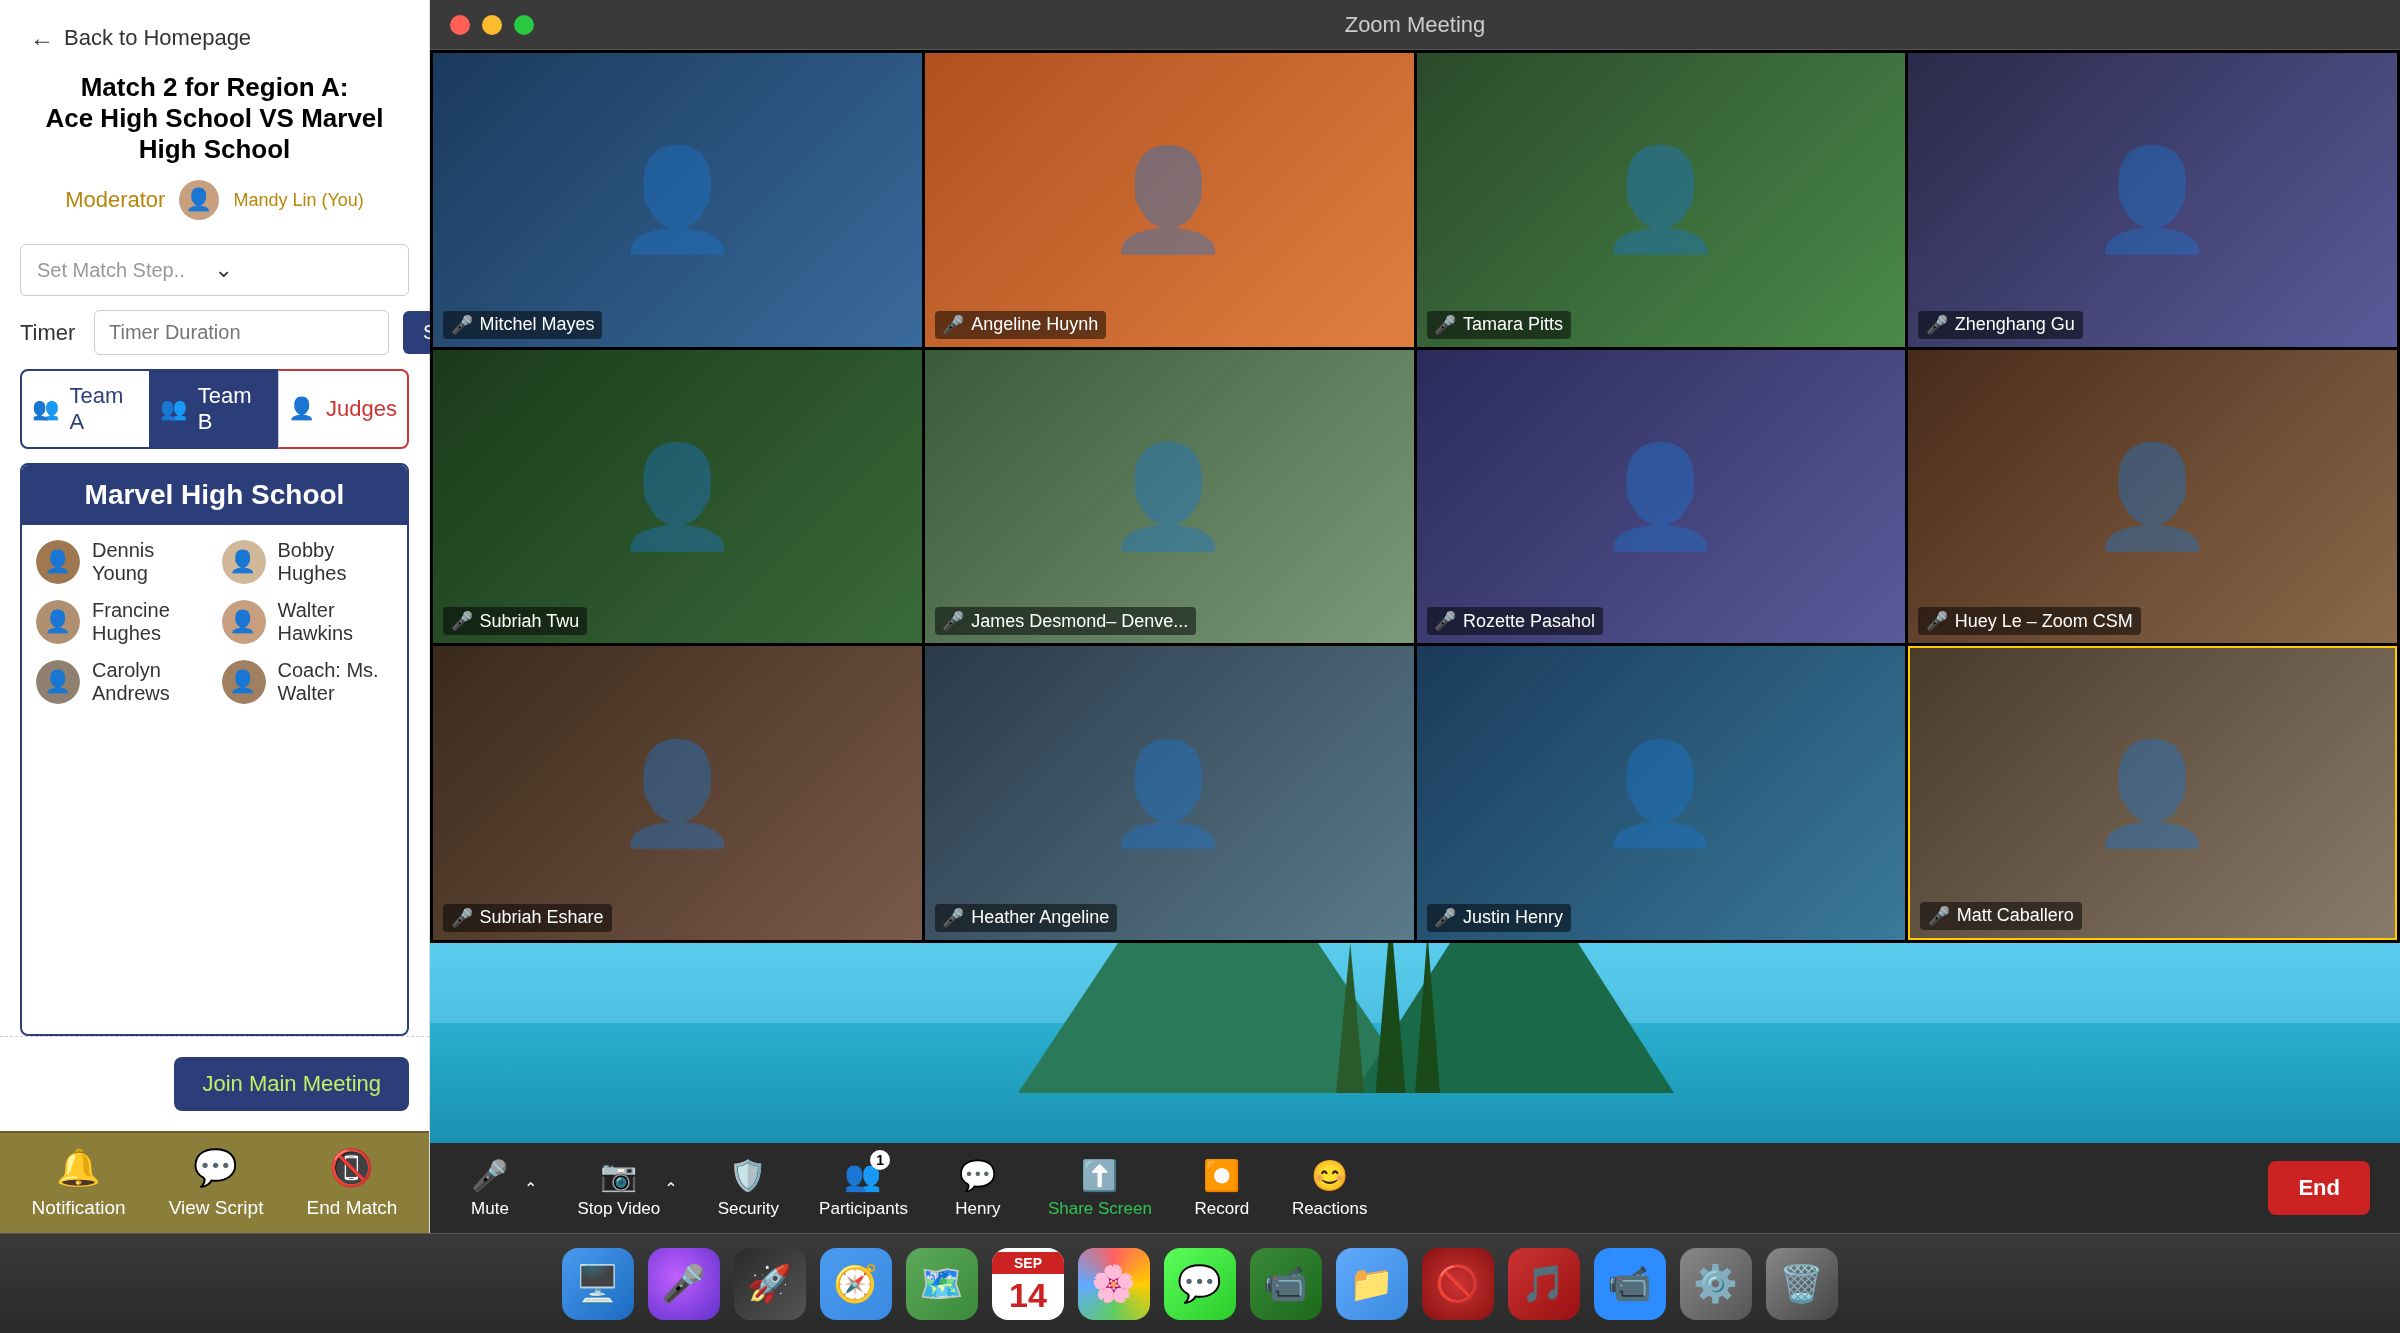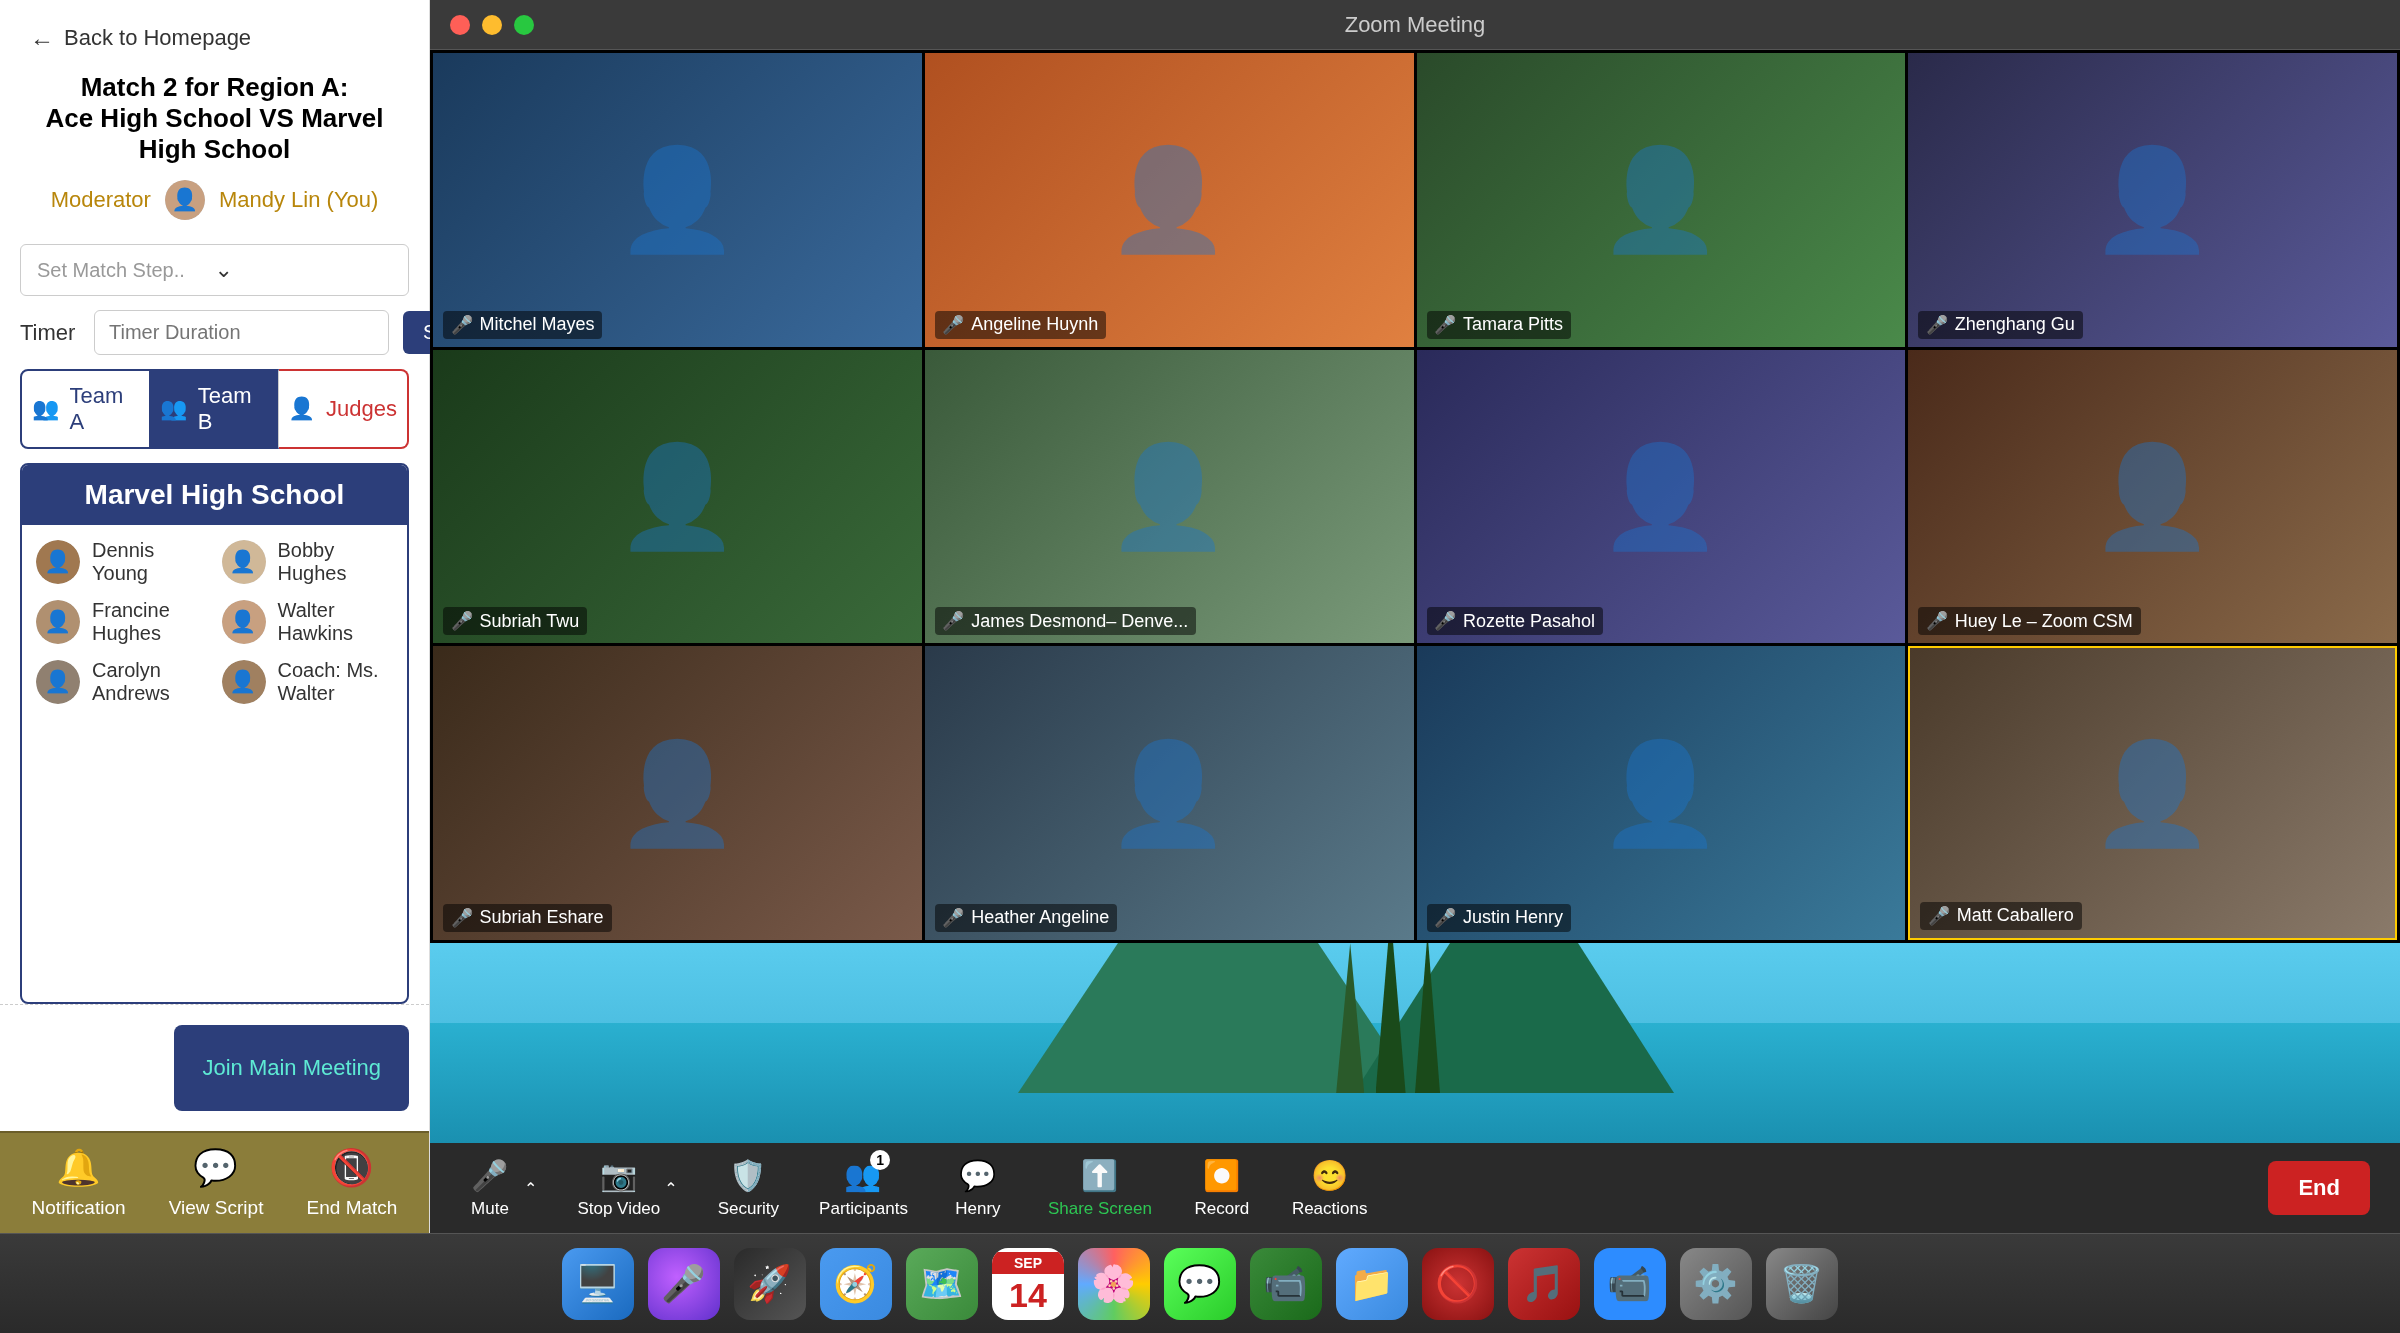--- a/index.html
+++ b/index.html
@@ -18,21 +18,21 @@
     .back-link { display: flex; align-items: center; gap: 10px; padding: 24px 30px 10px; color: #333; font-size: 22px; cursor: pointer; }
     .back-arrow { font-size: 24px; }
 
     .match-title { text-align: center; padding: 10px 20px 5px; }
     .match-title h2 { font-size: 26px; font-weight: bold; color: #000; }
     .match-title h3 { font-size: 26px; font-weight: bold; color: #000; }
 
     .moderator-row { display: flex; align-items: center; justify-content: center; gap: 14px; padding: 10px; }
     .moderator-label { color: #b8860b; font-size: 22px; font-weight: 500; }
     .moderator-avatar { width: 40px; height: 40px; border-radius: 50%; background: #ccc; overflow: hidden; display: flex; align-items: center; justify-content: center; font-size: 18px; }
-    .moderator-name { color: #b8860b; font-size: 22px; }
+    .moderator-name { color: #b8860b; font-size: 18px; }
 
     .match-step-select { margin: 14px 20px; display: flex; align-items: center; border: 1px solid #ccc; border-radius: 6px; padding: 12px 16px; cursor: pointer; background: #fff; }
     .match-step-select span { flex: 1; color: #999; font-size: 20px; }
     .match-step-select .chevron { color: #333; font-size: 22px; }
 
     .timer-row { display: flex; align-items: center; gap: 14px; padding: 0 20px 14px; }
     .timer-label { font-size: 22px; color: #333; min-width: 60px; }
     .timer-input { flex: 1; border: 1px solid #ccc; border-radius: 6px; padding: 10px 14px; font-size: 20px; color: #999; }
     .timer-btn { background: #2c3e7a; color: #fff; border: none; border-radius: 6px; padding: 10px 20px; font-size: 20px; cursor: pointer; white-space: nowrap; }
 
@@ -43,21 +43,21 @@
     .team-tab.judges { background: #fff; color: #cc3333; border: 2px solid #cc3333; border-radius: 0 8px 8px 0; border-left: none; }
 
     .team-panel { margin: 0 20px; border: 2px solid #2c3e7a; border-radius: 8px; overflow: hidden; flex: 1; }
     .team-panel-header { background: #2c3e7a; color: #fff; font-size: 28px; font-weight: bold; text-align: center; padding: 14px; }
     .team-members { padding: 14px; display: grid; grid-template-columns: 1fr 1fr; gap: 14px; }
     .member { display: flex; align-items: center; gap: 12px; font-size: 20px; color: #333; }
     .member-avatar { width: 44px; height: 44px; border-radius: 50%; background: #ddd; display: flex; align-items: center; justify-content: center; font-size: 20px; overflow: hidden; flex-shrink: 0; }
     .coach-row { grid-column: 2; display: flex; align-items: center; gap: 12px; font-size: 20px; color: #333; }
 
     .join-row { display: flex; justify-content: flex-end; padding: 20px; border-top: 1px dashed #ccc; margin-top: auto; }
-    .join-btn { background: #2c3e7a; color: #5eead4; border: none; border-radius: 8px; padding: 30px 28px; font-size: 22px; cursor: pointer; }
+    .join-btn { background: #2c3e7a; color: #bef264; border: none; border-radius: 8px; padding: 14px 28px; font-size: 22px; cursor: pointer; }
 
     .bottom-bar { display: flex; justify-content: space-around; align-items: center; padding: 14px 10px; background: #8b7d3a; border-top: 2px solid #6b5e2a; }
     .bottom-item { display: flex; flex-direction: column; align-items: center; gap: 8px; cursor: pointer; color: #fff; font-size: 19px; }
     .bottom-icon { font-size: 36px; }
 
     
     .right-panel { flex: 1; display: flex; flex-direction: column; background: #1a1a1a; }
 
     .zoom-video-grid { display: grid; grid-template-columns: repeat(4, 1fr); grid-template-rows: repeat(3, 1fr); flex: 1; gap: 3px; background: #000; padding: 3px; }
     .video-cell { background: #2a2a2a; position: relative; overflow: hidden; display: flex; align-items: center; justify-content: center; }

